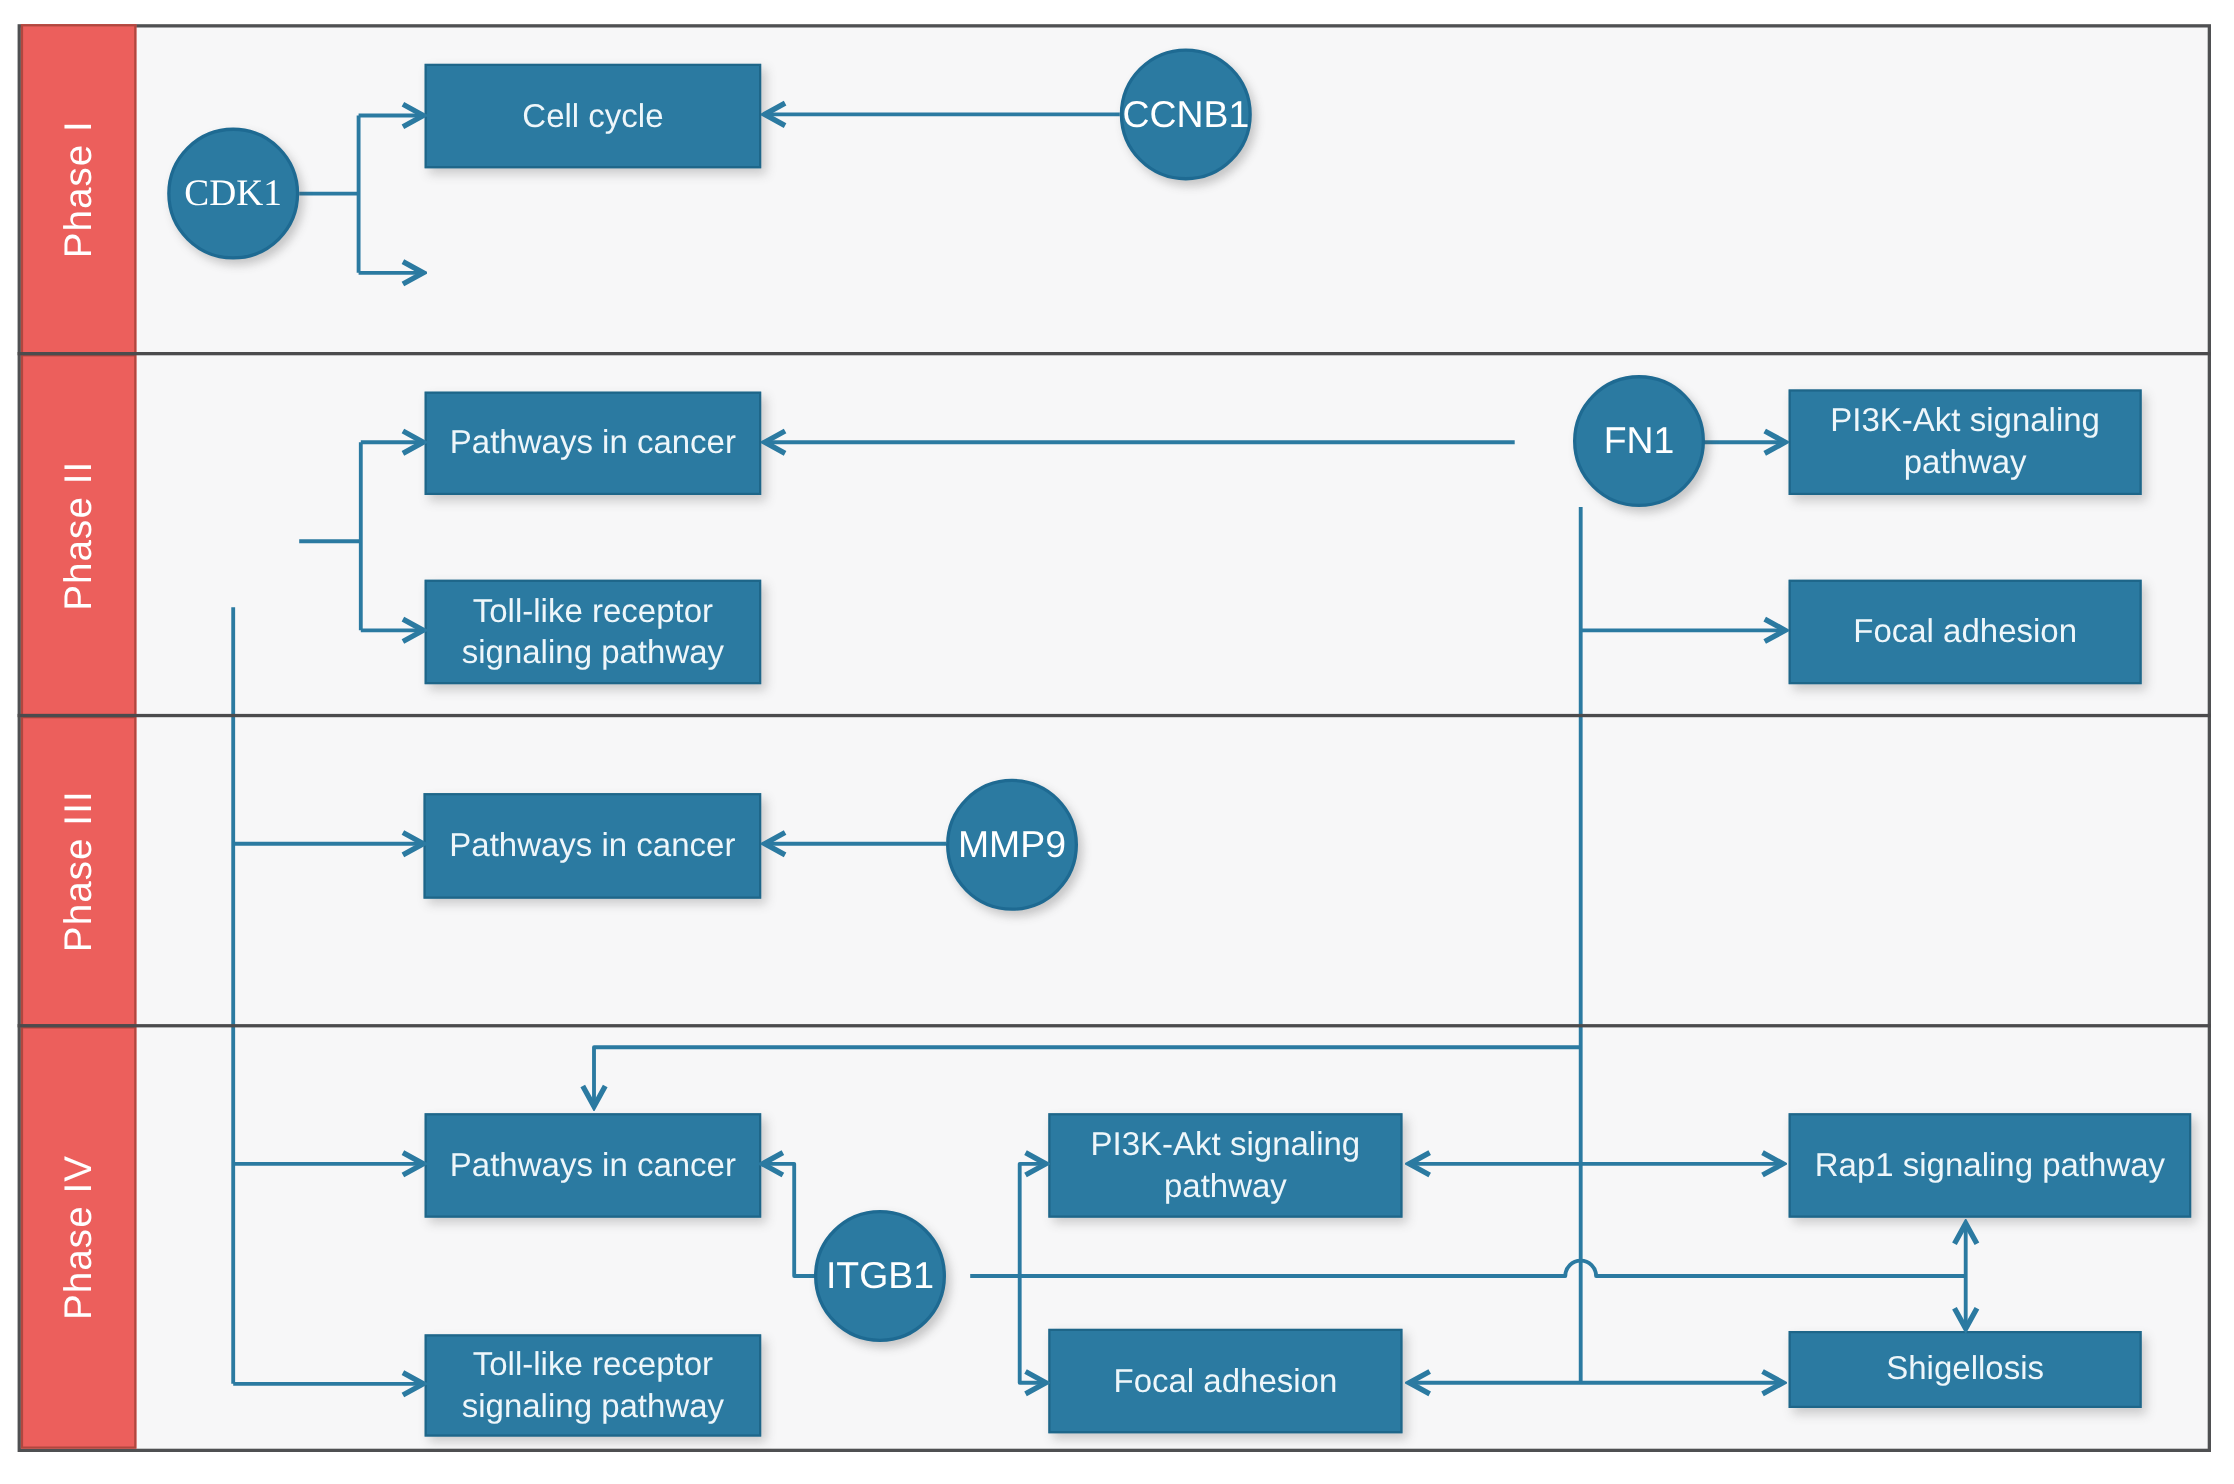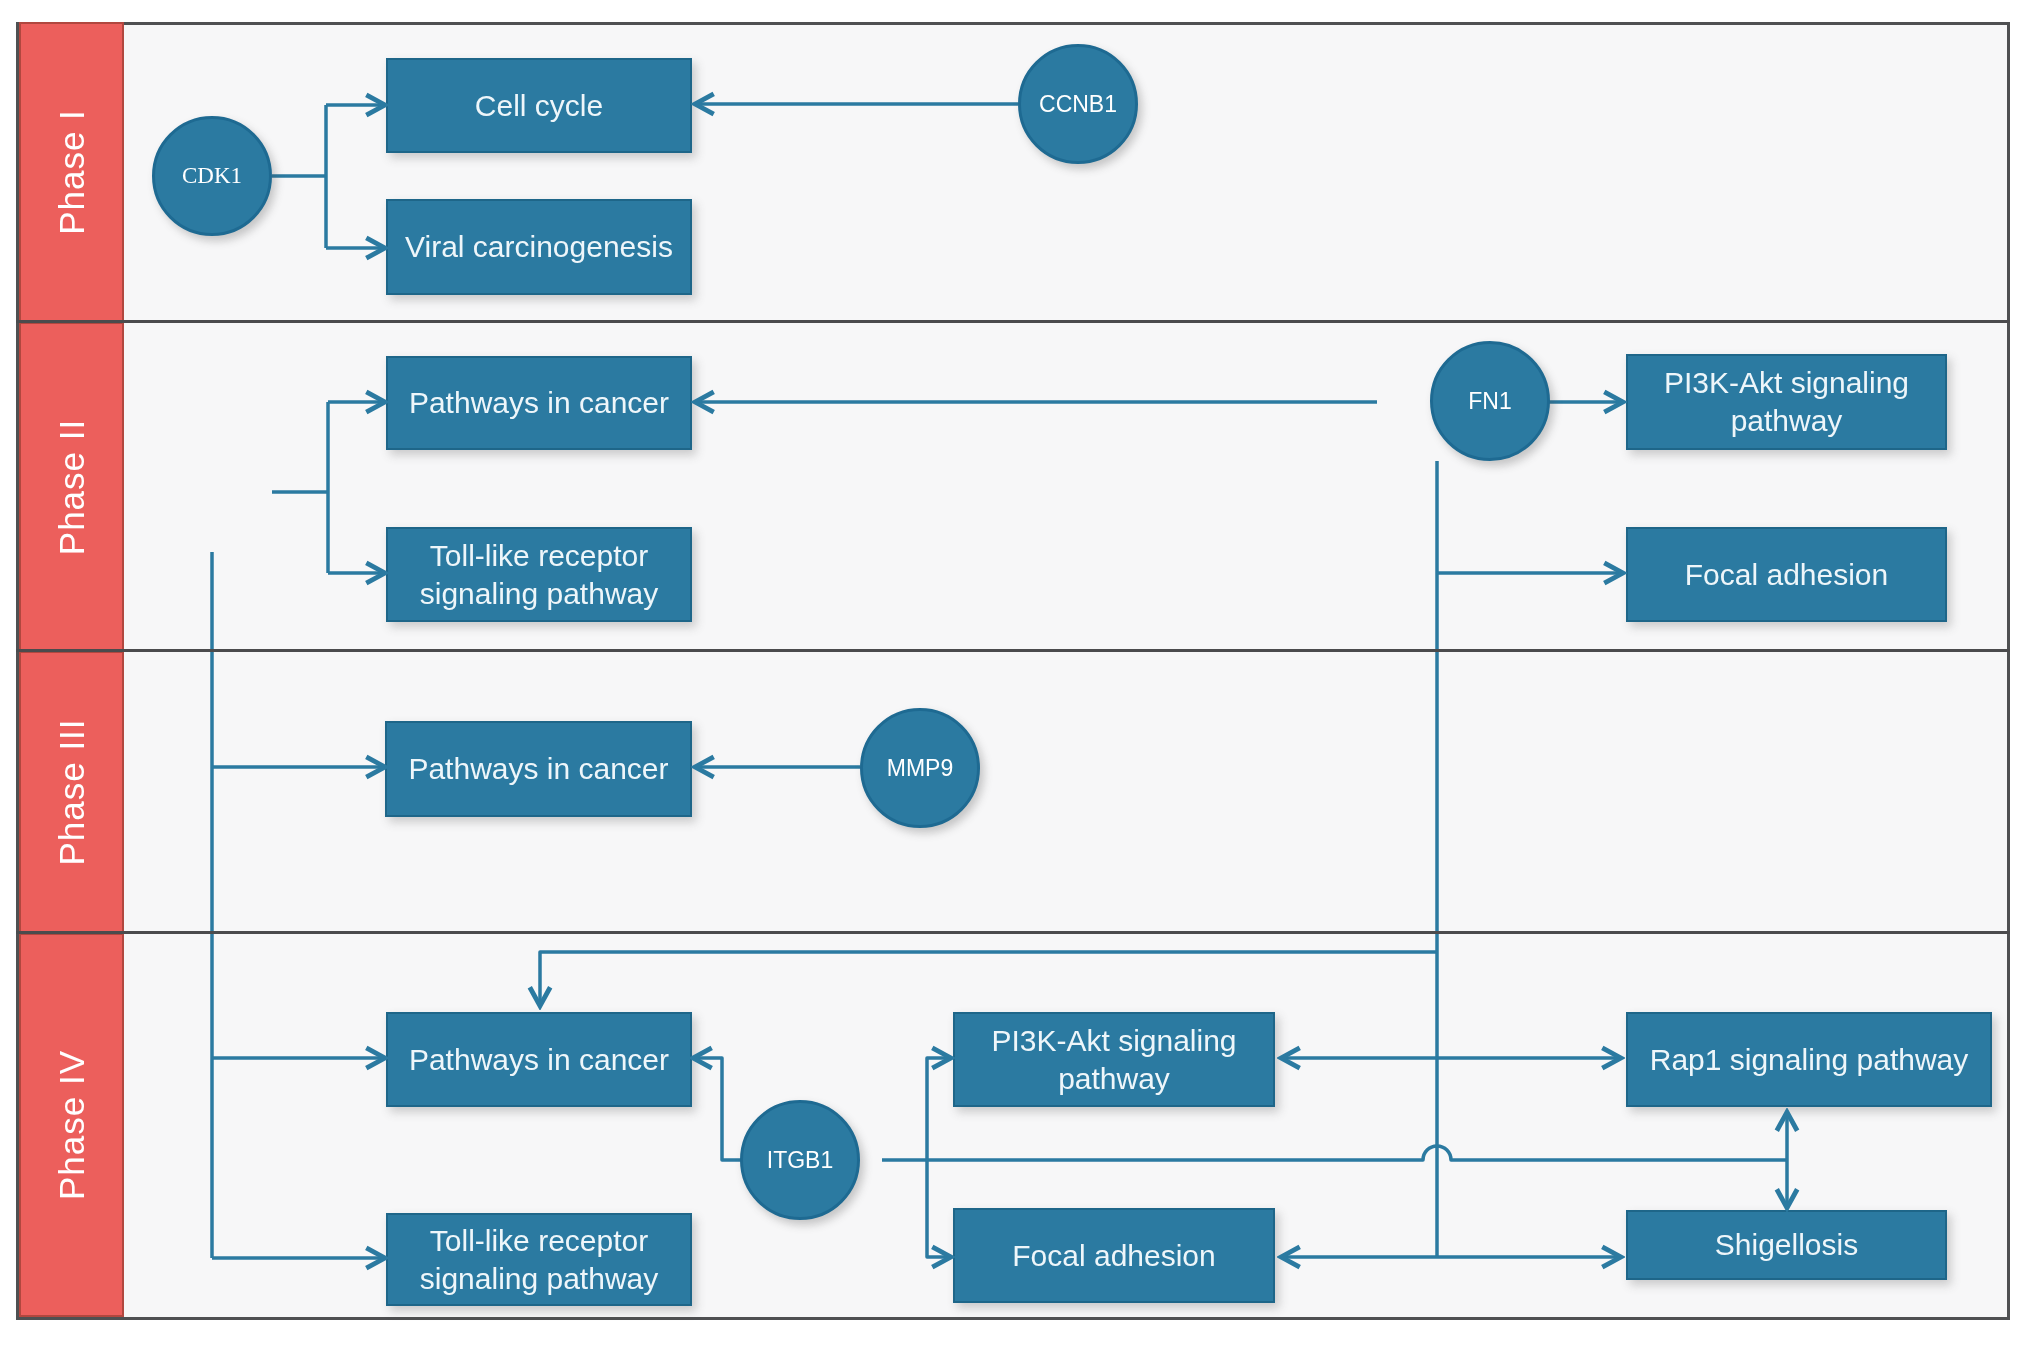--- a/index.html
+++ b/index.html
@@ -49,21 +49,21 @@
     padding:20px 14px;
     box-shadow:4px 5px 9px rgba(70,70,70,.25);
     z-index:2;
   }
   .gene{
     position:absolute;width:120px;height:120px;border-radius:50%;
     background:var(--accent_teal);
     border:3px solid var(--accent_teal_dark);
     box-sizing:border-box;
     display:flex;align-items:center;justify-content:center;
-    color:#ffffff;font-size:23px;
+    color:#ffffff;font-size:34px;
     box-shadow:4px 5px 9px rgba(70,70,70,.28);
     z-index:5;
   }
   svg.edges{position:absolute;left:0;top:0;z-index:3;pointer-events:none;}
   .edge{stroke:var(--accent_teal);stroke-width:3.5;fill:none;stroke-linejoin:round;stroke-linecap:butt;}
   #arrowhead path{stroke:var(--accent_teal);fill:none;}
 </style>
 </head>
 <body>
 
@@ -120,21 +120,20 @@
     <path class="edge" d="M762,1160 H722 V1058 H695" marker-end="url(#arrowhead)"></path>
     <path class="edge" d="M882,1160 H1423 A14,14 0 0 1 1451,1160 H1787"></path>
     <path class="edge" d="M927,1160 V1058 H949" marker-end="url(#arrowhead)"></path>
     <path class="edge" d="M927,1160 V1257 H949" marker-end="url(#arrowhead)"></path>
     <path class="edge" d="M1283,1058 H1619" marker-start="url(#arrowhead)" marker-end="url(#arrowhead)"></path>
     <path class="edge" d="M1787,1114 V1206" marker-start="url(#arrowhead)" marker-end="url(#arrowhead)"></path>
     <path class="edge" d="M1283,1257 H1619" marker-start="url(#arrowhead)" marker-end="url(#arrowhead)"></path>
   </svg>
 
   <div class="pbox" style="left:386px;top:58px;width:306px;height:95px;">Cell cycle</div>
-  <div class="pbox" style="left:386px;top:199px;width:306px;height:96px;">Viral carcinogenesis</div>
 
   <div class="pbox" style="left:386px;top:356px;width:306px;height:94px;">Pathways in cancer</div>
   <div class="pbox" style="left:386px;top:527px;width:306px;height:95px;">Toll-like receptor signaling pathway</div>
   <div class="pbox" style="left:1626px;top:354px;width:321px;height:96px;">PI3K-Akt signaling pathway</div>
   <div class="pbox" style="left:1626px;top:527px;width:321px;height:95px;">Focal adhesion</div>
 
   <div class="pbox" style="left:385px;top:721px;width:307px;height:96px;">Pathways in cancer</div>
 
   <div class="pbox" style="left:386px;top:1012px;width:306px;height:95px;">Pathways in cancer</div>
   <div class="pbox" style="left:386px;top:1213px;width:306px;height:93px;">Toll-like receptor signaling pathway</div>

